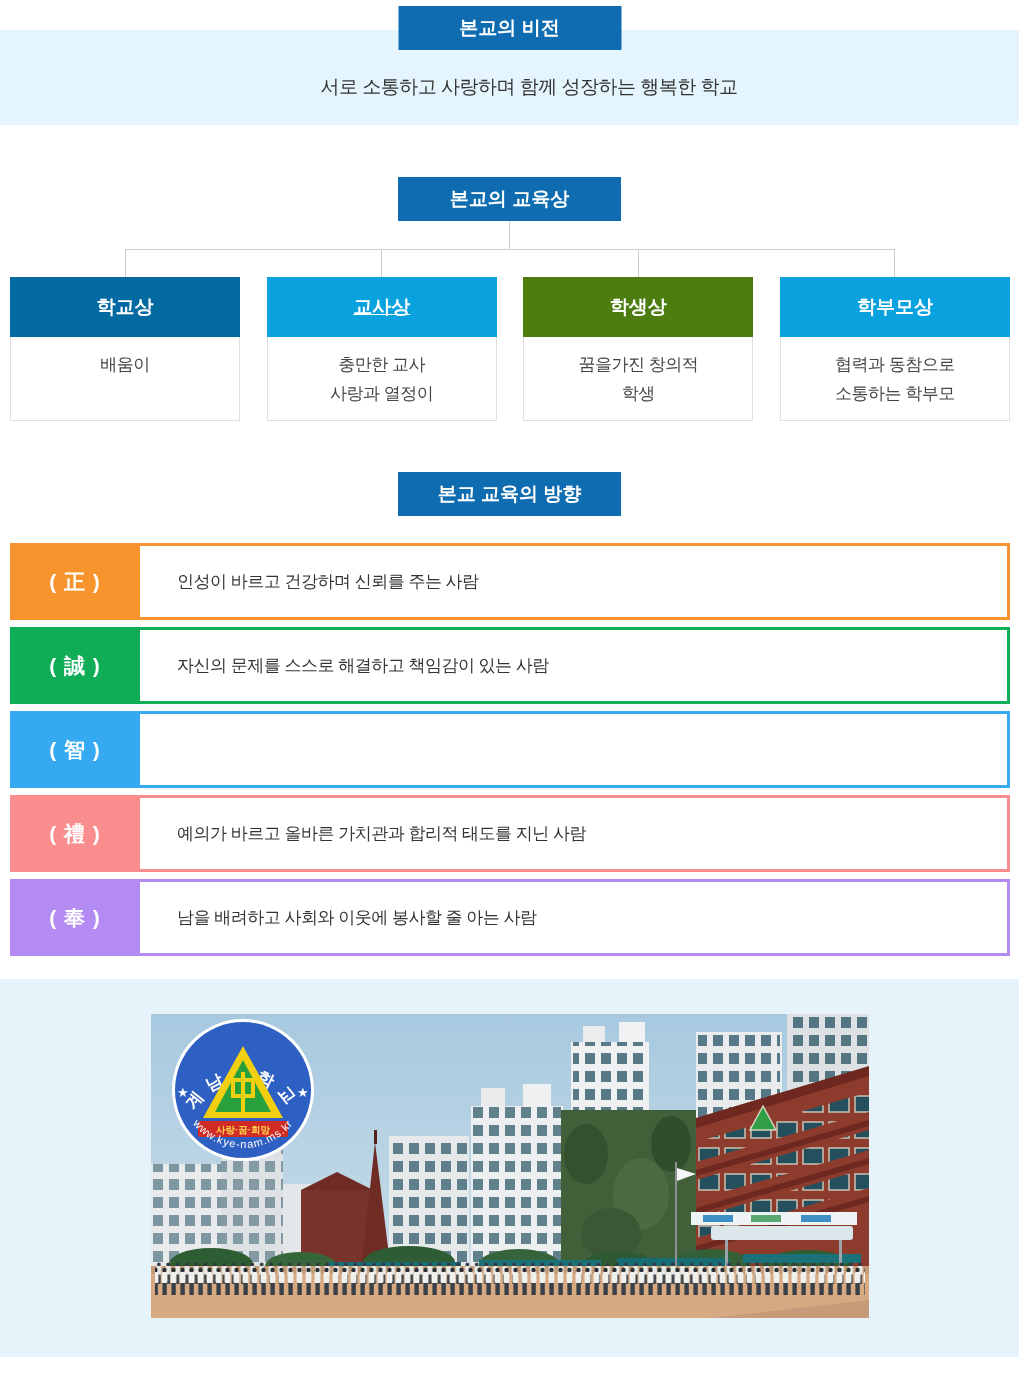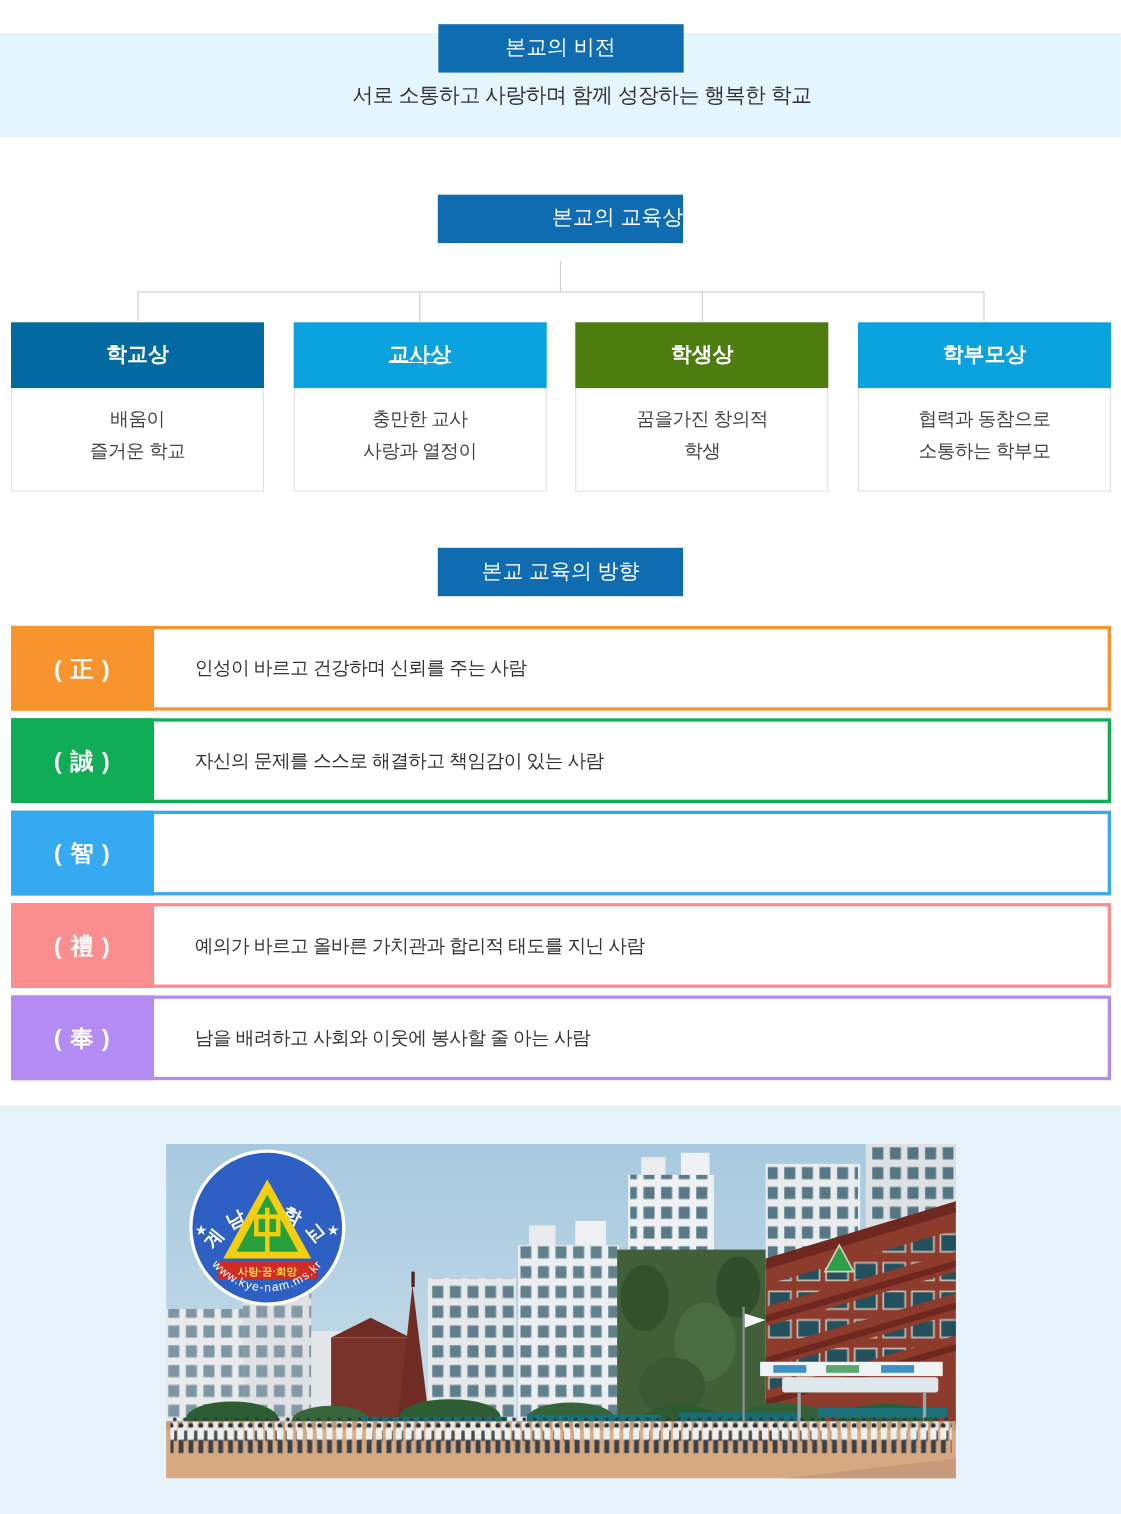--- a/index.html
+++ b/index.html
@@ -1,40 +1,40 @@
 <!DOCTYPE html>
 <html><head>
 <meta charset="utf-8">
 <style>
   html,body{margin:0;padding:0;background:#ffffff;}
   body{width:1019px;font-family:"Liberation Sans","DejaVu Sans",sans-serif;color:#333;}
   .page{width:1019px;position:relative;}
 
   
   .badge{width:223px;height:44px;line-height:44px;text-align:center;color:#fff;
-         font-size:19px;font-weight:normal;margin:16px auto;position:relative;z-index:2;}
+         font-size:19px;font-weight:bold;margin:0 auto;position:relative;z-index:2;}
 
   
   .sec-vision{position:relative;height:125px;}
   .sec-vision .badge{position:absolute;top:6px;left:50%;transform:translateX(-50%);}
   .vision-band{position:absolute;top:30px;left:0;right:0;height:95px;
                display:flex;align-items:center;justify-content:center;}
   .vision-text{font-size:19px;color:#333;letter-spacing:-0.5px;padding-top:18px;}
 
   
-  .sec-ideals .badge{margin-top:52px;text-align:right;}
+  .sec-ideals .badge{margin-top:52px;}
   .connector{position:relative;height:56px;}
   .connector .v-mid{position:absolute;left:509px;top:0;width:1px;height:28px;background:#ccc;}
   .connector .h-line{position:absolute;left:125px;width:770px;top:28px;height:1px;background:#ccc;}
   .connector .stub{position:absolute;top:28px;width:1px;height:28px;background:#ccc;}
   .cards{display:flex;justify-content:space-between;padding:0 9px 0 10px;}
   .card{width:230px;}
   .card-head{height:60px;line-height:60px;text-align:center;color:#fff;
              font-size:19px;font-weight:bold;}
-  .card-body{background:#fff;border:1px solid #e0e0e0;border-top:none;height:94px;
+  .card-body{background:#fff;border:1px solid #e0e0e0;border-top:none;height:84px;
              text-align:center;padding-top:13px;box-sizing:border-box;
              font-size:17px;color:#444;line-height:29px;letter-spacing:-0.5px;}
 
   
   .sec-directions .badge{margin-top:51px;margin-bottom:27px;}
   .dir-row{display:flex;align-items:stretch;height:77px;box-sizing:border-box;
            border:3px solid #999;background:#fff;margin:0 9px 7px 10px;}
   .dir-label{flex:0 0 130px;margin:-3px 0 -3px -3px;display:flex;align-items:center;
              justify-content:center;color:#fff;font-size:21px;font-weight:bold;letter-spacing:1px;}
   .dir-text{flex:1;display:flex;align-items:center;padding-left:37px;
@@ -66,21 +66,20 @@
       <div class="stub" style="left:381px;"></div>
       <div class="stub" style="left:638px;"></div>
       <div class="stub" style="left:894px;"></div>
     </div>
 
     <div class="cards">
       <div class="card">
         <div class="card-head" style="background-color: #0369a1;">학교상</div>
         <div class="card-body">
           <div>배움이</div>
-          <div>즐거운 학교</div>
         </div>
       </div>
       <div class="card">
         <div class="card-head" style="background-color: rgb(10, 162, 222); text-decoration: underline;">교사상</div>
         <div class="card-body">
           <div>충만한 교사</div>
           <div>사랑과 열정이</div>
         </div>
       </div>
       <div class="card">

